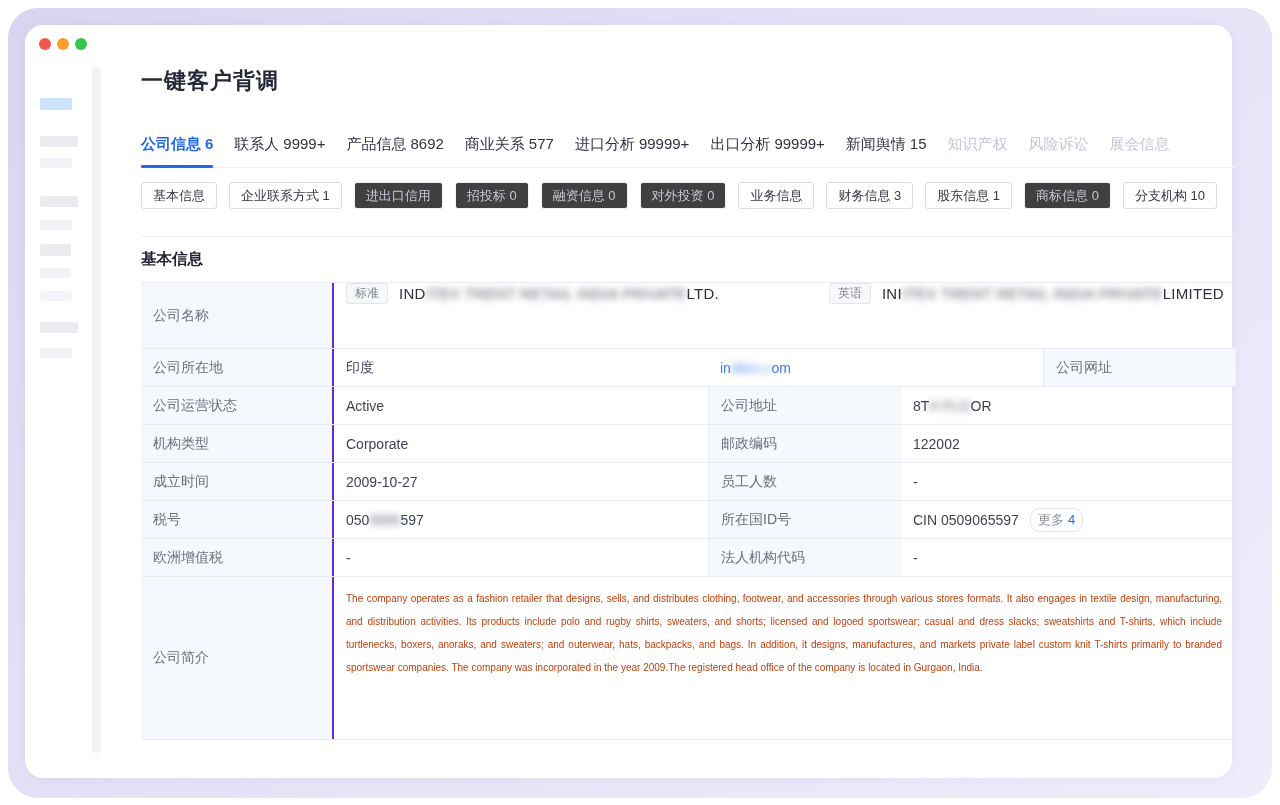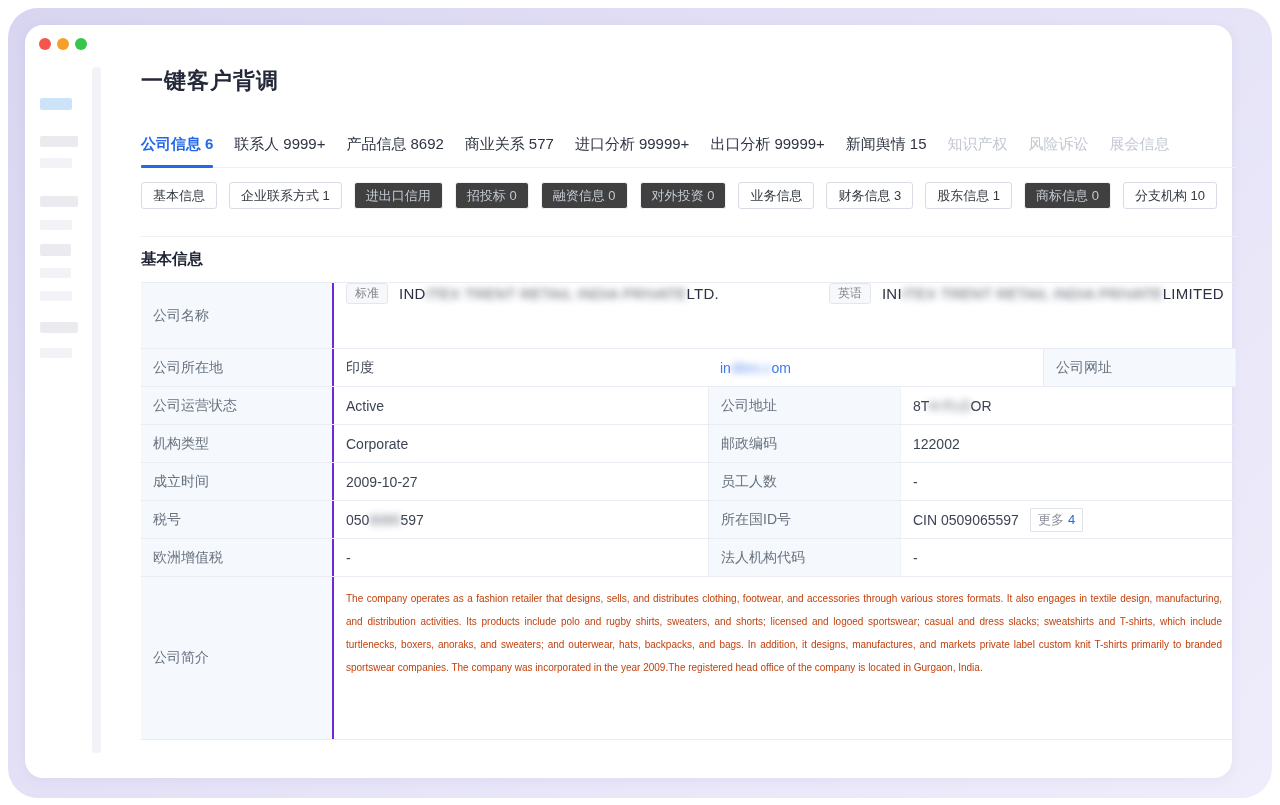--- a/index.html
+++ b/index.html
@@ -66,21 +66,21 @@
   .namecell { flex-direction:row; align-items:flex-start; justify-content:space-between; gap:9px; }
   .nameline { display:flex; align-items:center; font-size:15px; color:#2b3143; letter-spacing:.3px; }
   .badge {
     font-size:12px; color:#81868f; background:#f7f8fa; border:1px solid #e3e6ec;
     border-radius:3px; padding:1px 8px; margin-right:11px; letter-spacing:0; flex:none;
   }
   .bl { filter:blur(3.5px); opacity:.8; user-select:none; }
   a.weblink { color:#3b79ef; text-decoration:none; cursor:pointer; }
   .more-btn {
     display:inline-flex; align-items:center; gap:4px; margin-left:11px;
-    border:1px solid #dfe2e8; border-radius:1px; padding:2px 7px; font-size:13px;
+    border:1px solid #dfe2e8; border-radius:9px; padding:2px 7px; font-size:13px;
     background:#fff; cursor:pointer;
   }
   .more-btn .m-l { color:#8a8f99; }
   .more-btn .m-c { color:#2468e8; }
   
   .introcell { align-items:flex-start; padding:10px 14px 10px 12px; }
   .intro-text { font-size:10px; line-height:23px; color:#c2410c; text-align:justify; }
 </style>
 </head>
 <body>

